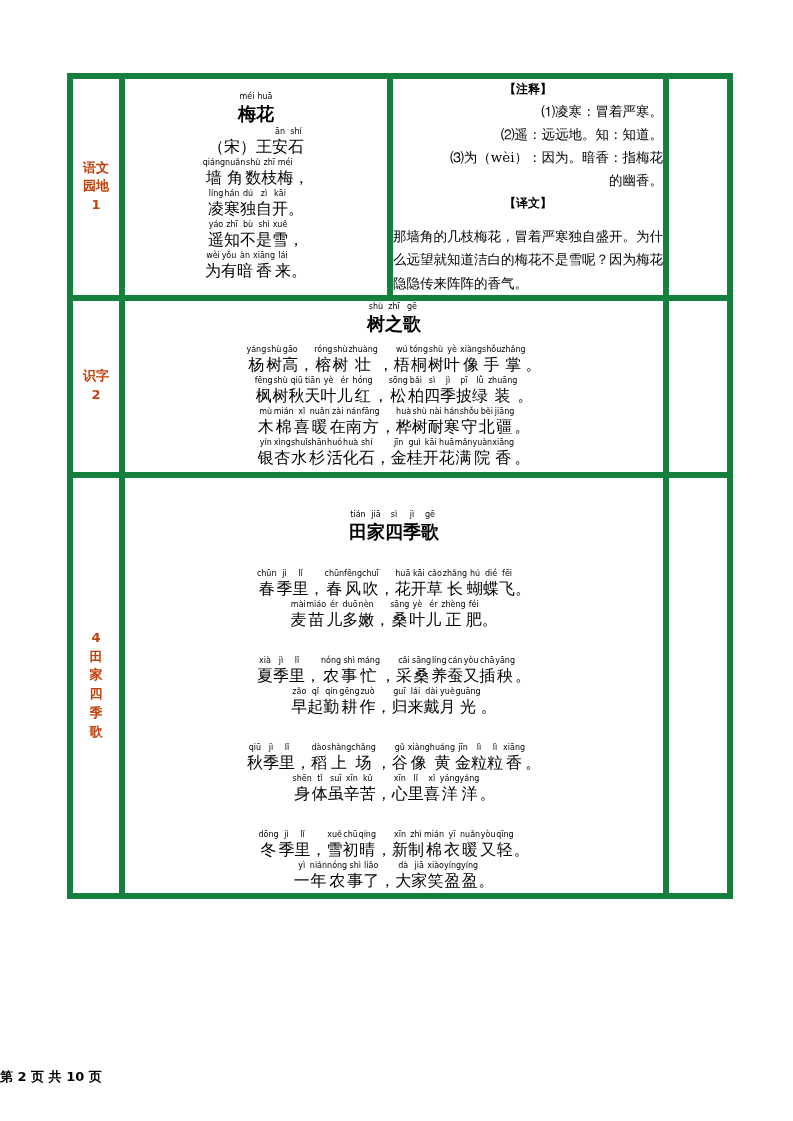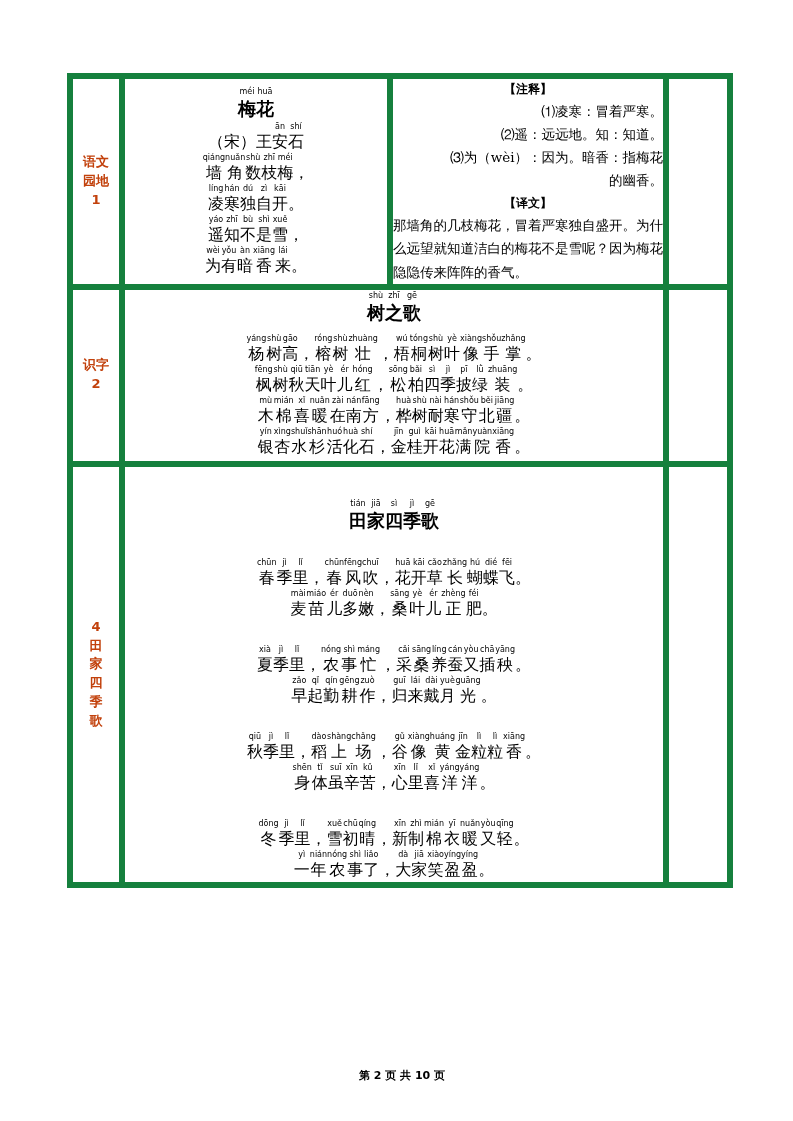--- a/index.html
+++ b/index.html
@@ -60,21 +60,21 @@
   }
   .note-head {
     font-weight: bold;
     font-family: "DejaVu Sans", sans-serif;
     font-size: 12px;
     text-align: center;
   }
   .note-line { text-align: right; }
   .note-para {
     text-align: justify;
-    margin-top: 1px;
+    margin-top: 12px;
   }
   .tail-cell { }
 
   
   .poem-title {
     margin-bottom: 2px;
   }
   .ruby-row {
     display: flex;
     justify-content: center;
@@ -114,25 +114,23 @@
   .song-title { margin: 32px 0 26px 0; }
   .song-block { padding: 6px 4px 14px 4px; }
   .song-stanza { margin-bottom: 26px; }
   .song-stanza:last-child { margin-bottom: 2px; }
 
   .footer {
     position: absolute;
     left: 0;
     right: 0;
     top: 1068px;
-    text-align: center;
     font-family: "DejaVu Sans", sans-serif;
-    font-size: 11px;
+    font-size: 13px;
     font-weight: bold;
-    padding-left: 11px;
   }
 </style>
 </head>
 <body>
 
 <div class="page">
 
   <table class="doc-table">
     <colgroup>
       <col class="col-label">

